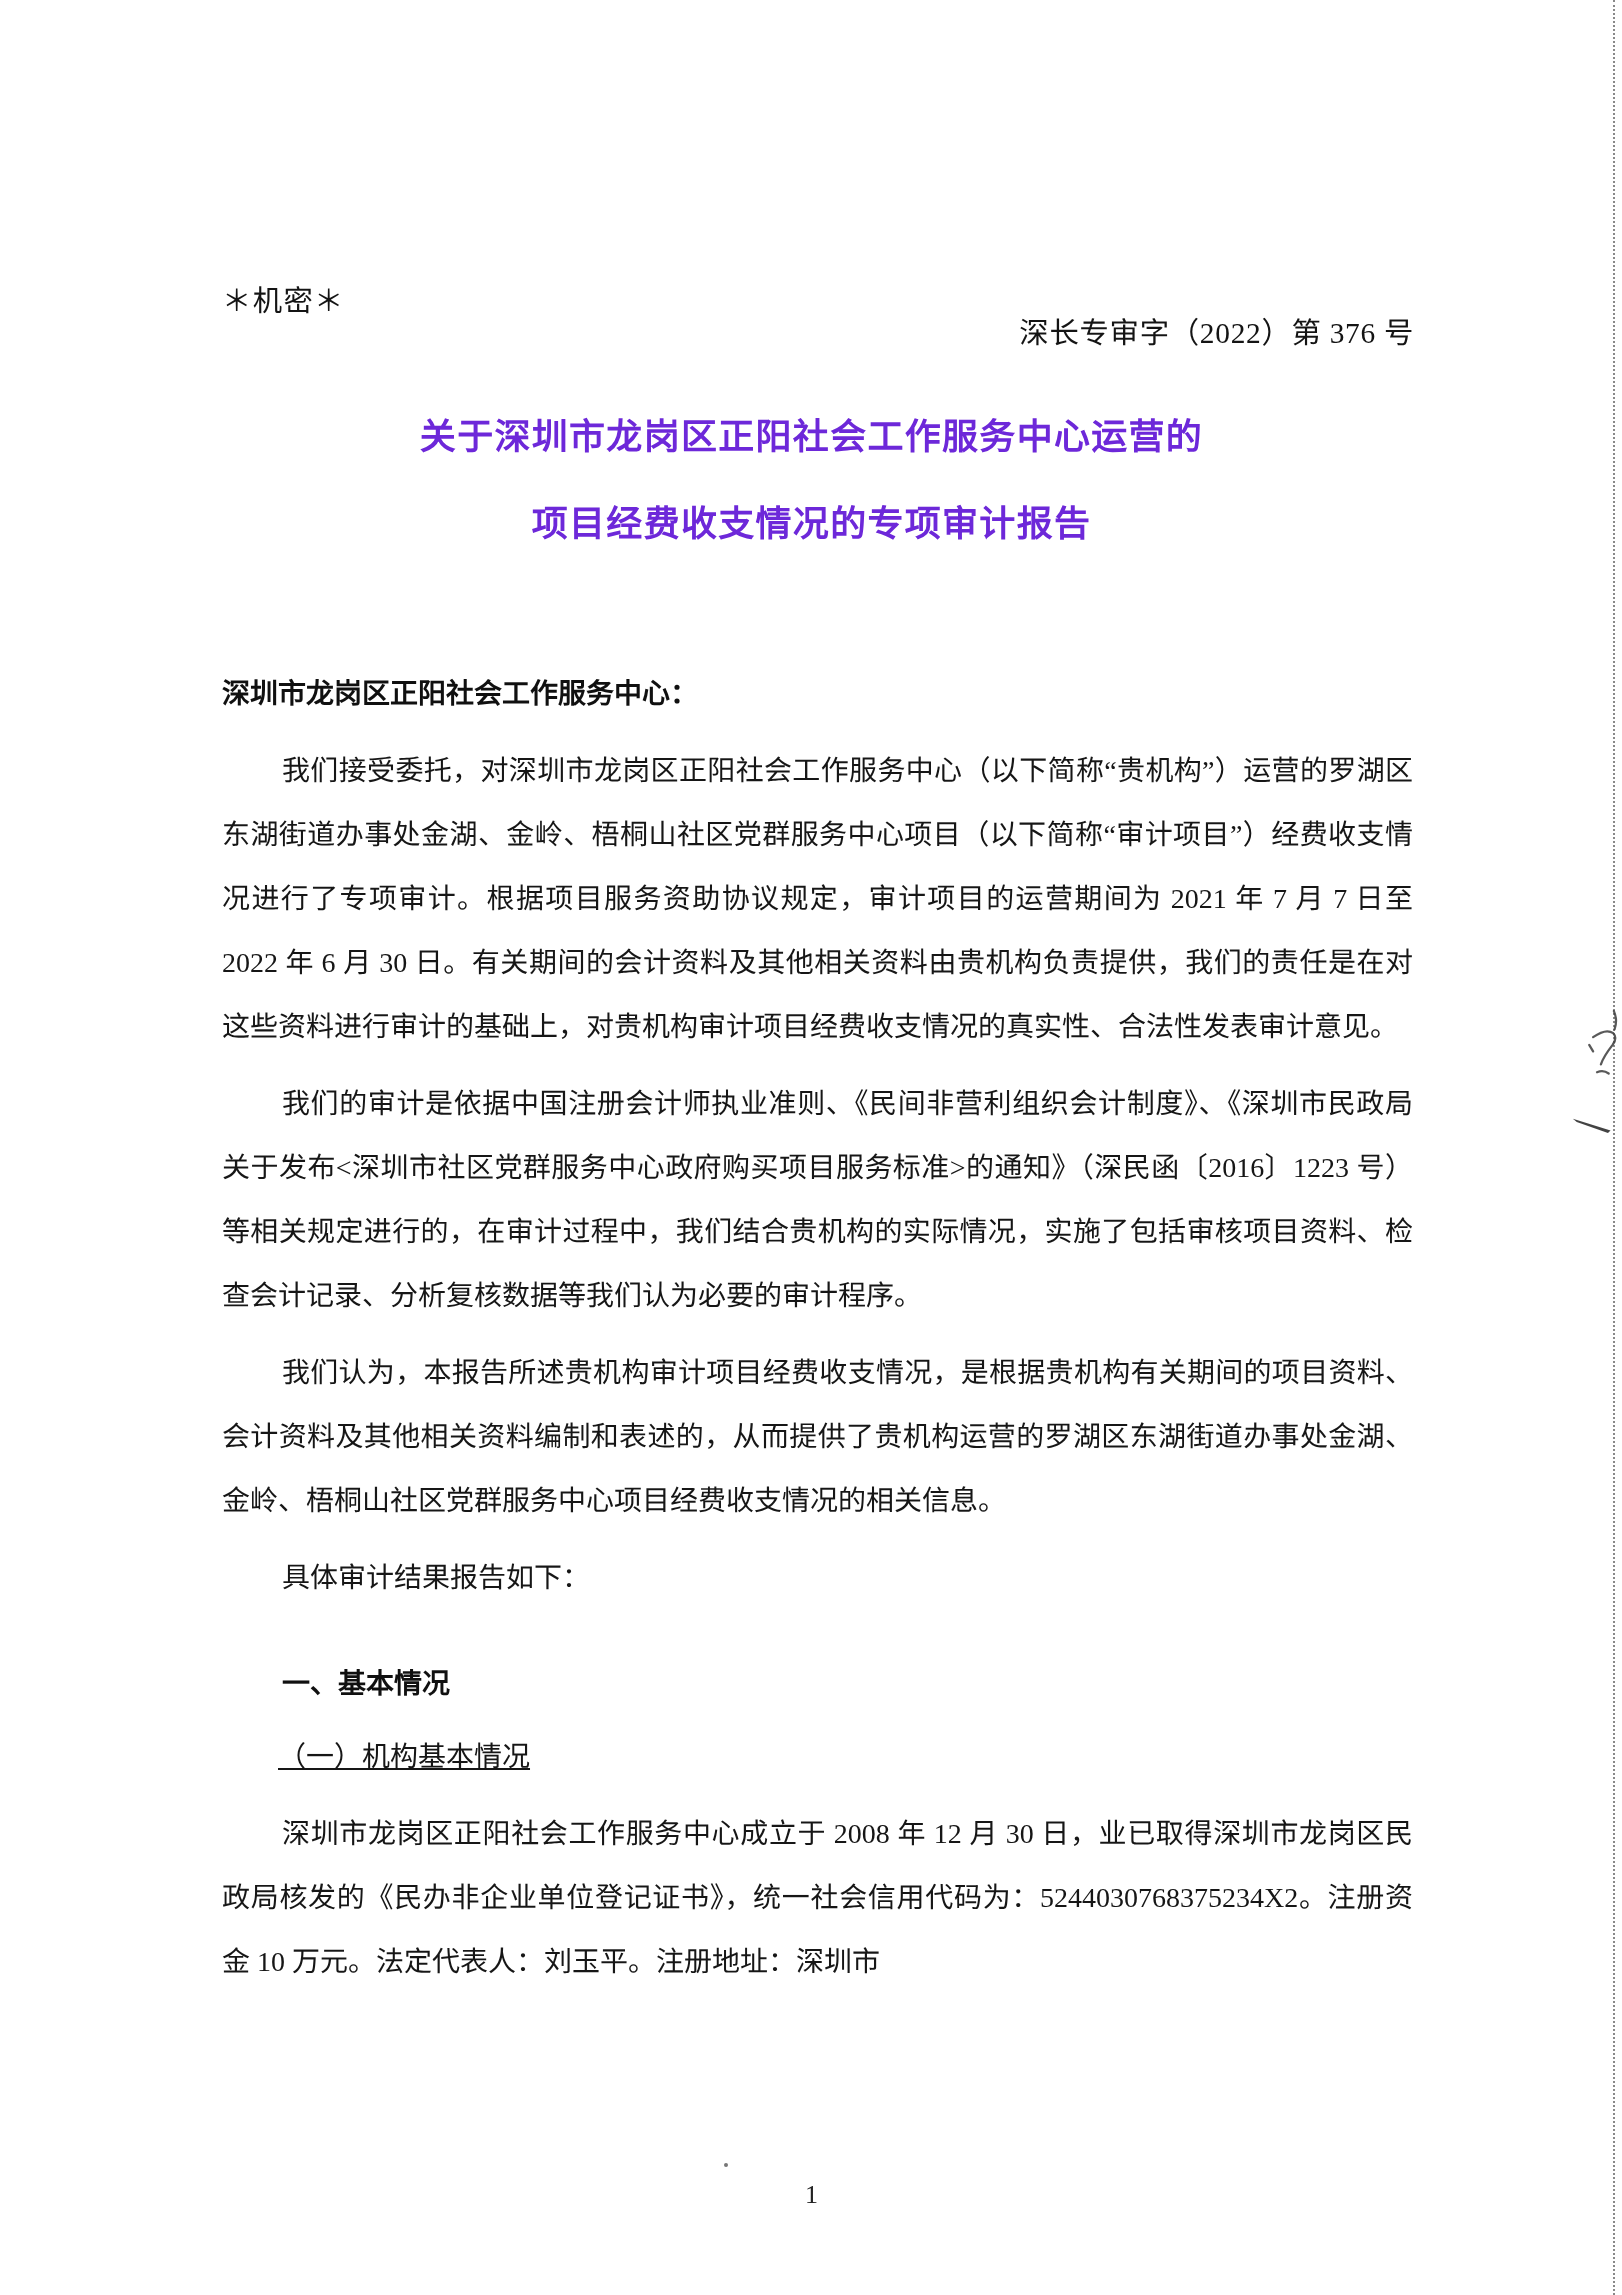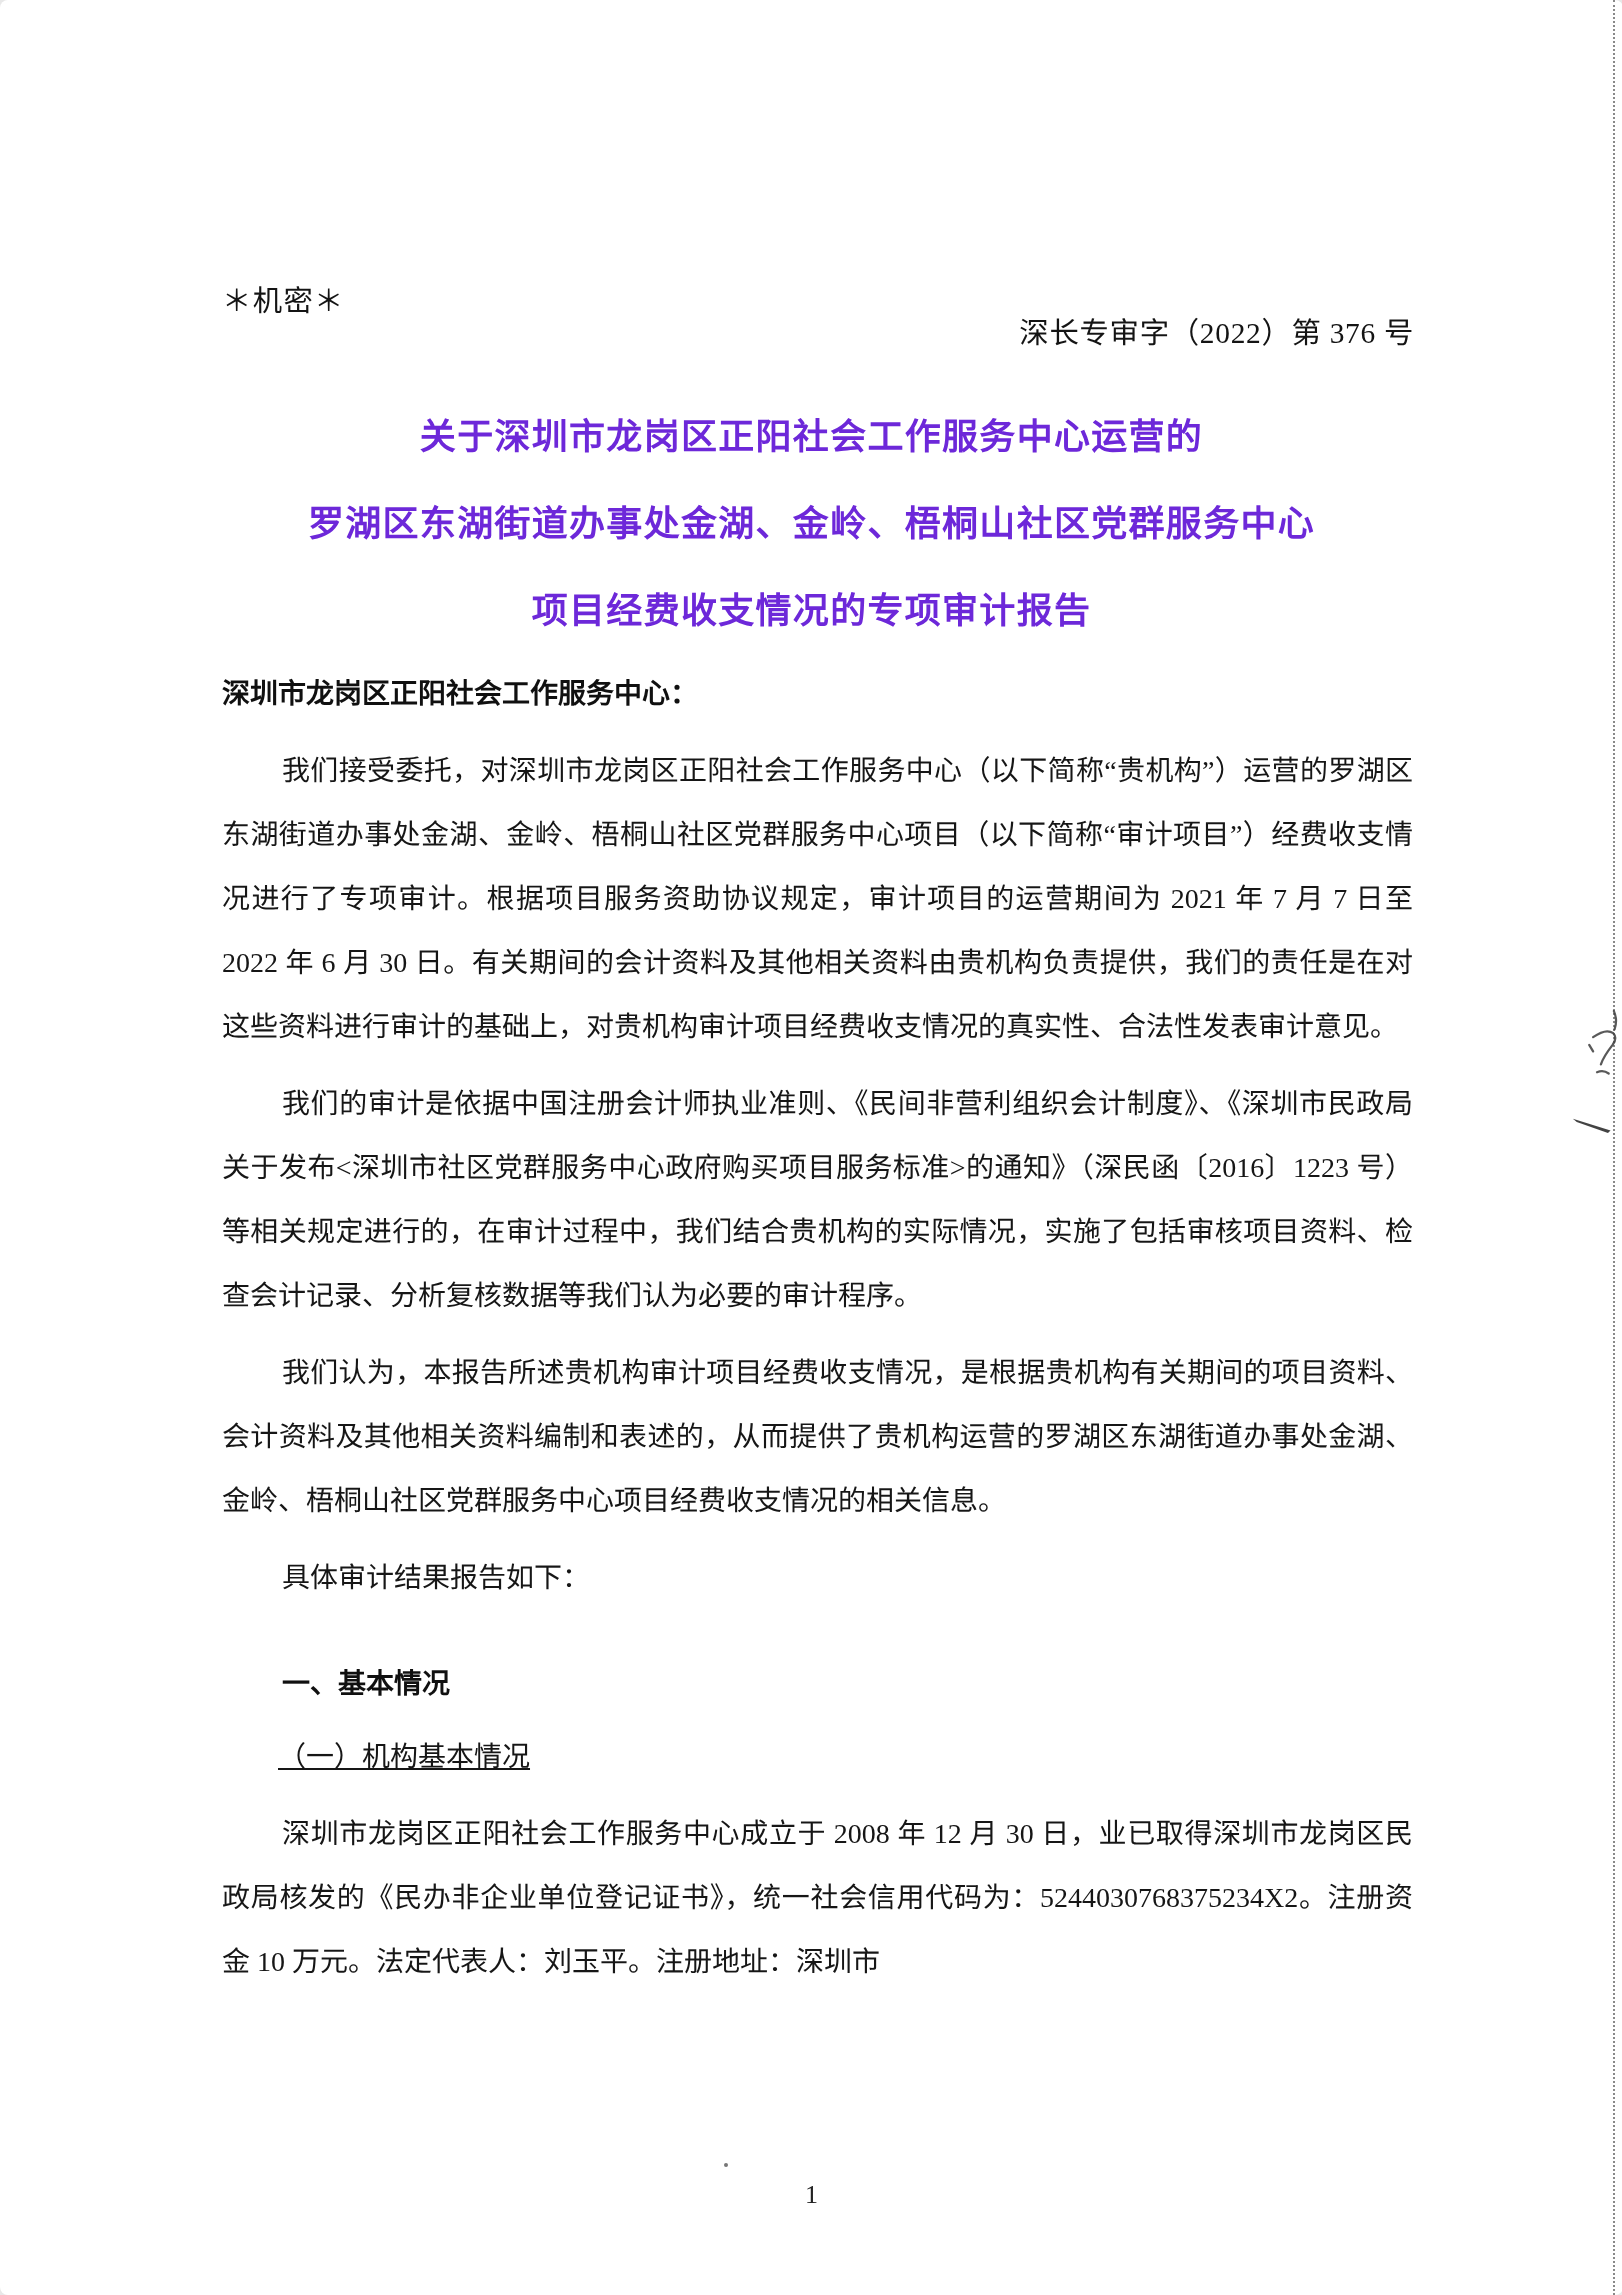--- a/index.html
+++ b/index.html
@@ -3,21 +3,20 @@
 <meta charset="utf-8">
 <style>
   html,body{margin:0;padding:0;background:#e8e8e8;}
   .page{
     position:relative;
     width:1623px;height:2295px;
     background:#ffffff;
     color:#141414;
     overflow:hidden;
     font-family:"Liberation Serif","DejaVu Serif",serif;
-    border-radius:8px;
   }
   
   .header-row{
     position:absolute;top:278px;left:222px;right:209px;
     display:flex;justify-content:space-between;align-items:flex-start;
     font-size:29.4px;line-height:46px;
   }
   .classification{letter-spacing:1.3px;}
   .doc-number{letter-spacing:0.7px;margin-top:32px;}
   
@@ -78,21 +77,20 @@
 
 <div class="page">
 
   <div class="header-row">
     <span class="classification">＊机密＊</span>
     <span class="doc-number">深长专审字（2022）第 376 号</span>
   </div>
 
   <div class="title-block">
     <div>关于深圳市龙岗区正阳社会工作服务中心运营的</div>
-    <div>罗湖区东湖街道办事处金湖、金岭、梧桐山社区党群服务中心</div>
     <div>项目经费收支情况的专项审计报告</div>
   </div>
 
   <div class="doc-body">
     <div class="addressee">深圳市龙岗区正阳社会工作服务中心：</div>
 
     <p>我们接受委托，对深圳市龙岗区正阳社会工作服务中心（以下简称“贵机构”）运营的罗湖区东湖街道办事处金湖、金岭、梧桐山社区党群服务中心项目（以下简称“审计项目”）经费收支情况进行了专项审计。根据项目服务资助协议规定，审计项目的运营期间为 2021 年 7 月 7 日至 2022 年 6 月 30 日。有关期间的会计资料及其他相关资料由贵机构负责提供，我们的责任是在对这些资料进行审计的基础上，对贵机构审计项目经费收支情况的真实性、合法性发表审计意见。</p>
 
     <p>我们的审计是依据中国注册会计师执业准则、《民间非营利组织会计制度》、《深圳市民政局关于发布&lt;深圳市社区党群服务中心政府购买项目服务标准&gt;的通知》（深民函〔2016〕1223 号）等相关规定进行的，在审计过程中，我们结合贵机构的实际情况，实施了包括审核项目资料、检查会计记录、分析复核数据等我们认为必要的审计程序。</p>
 

